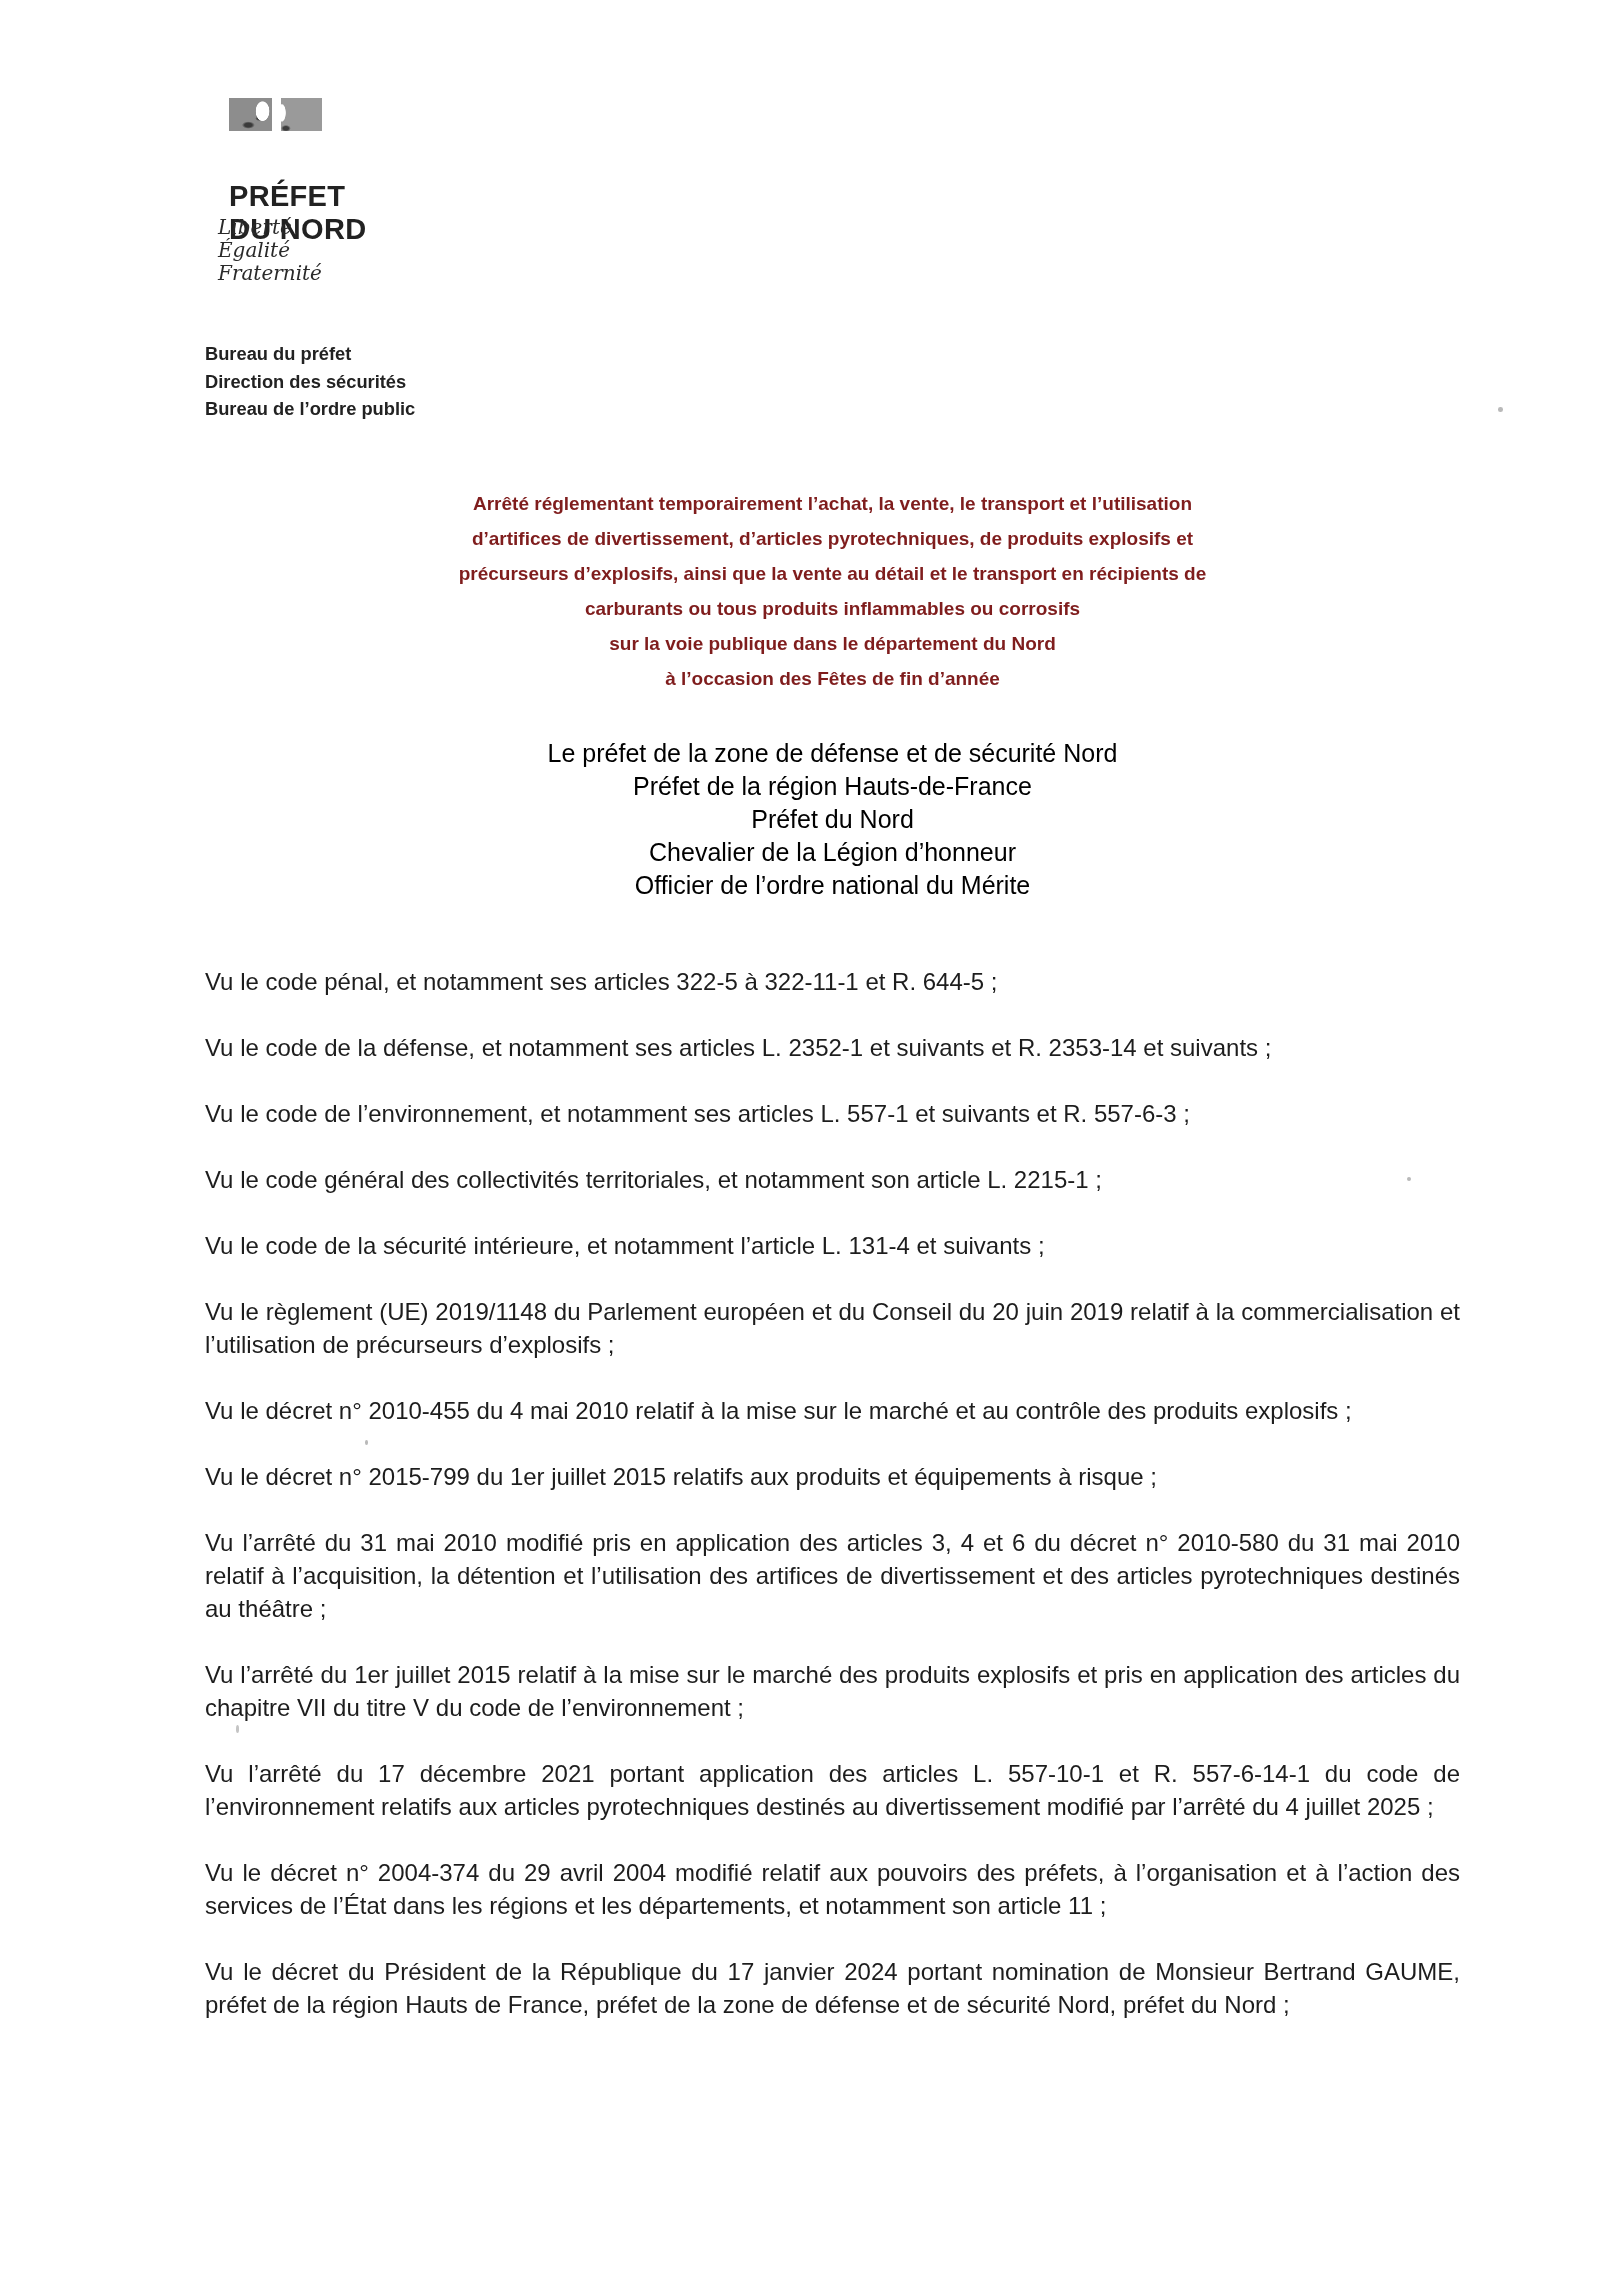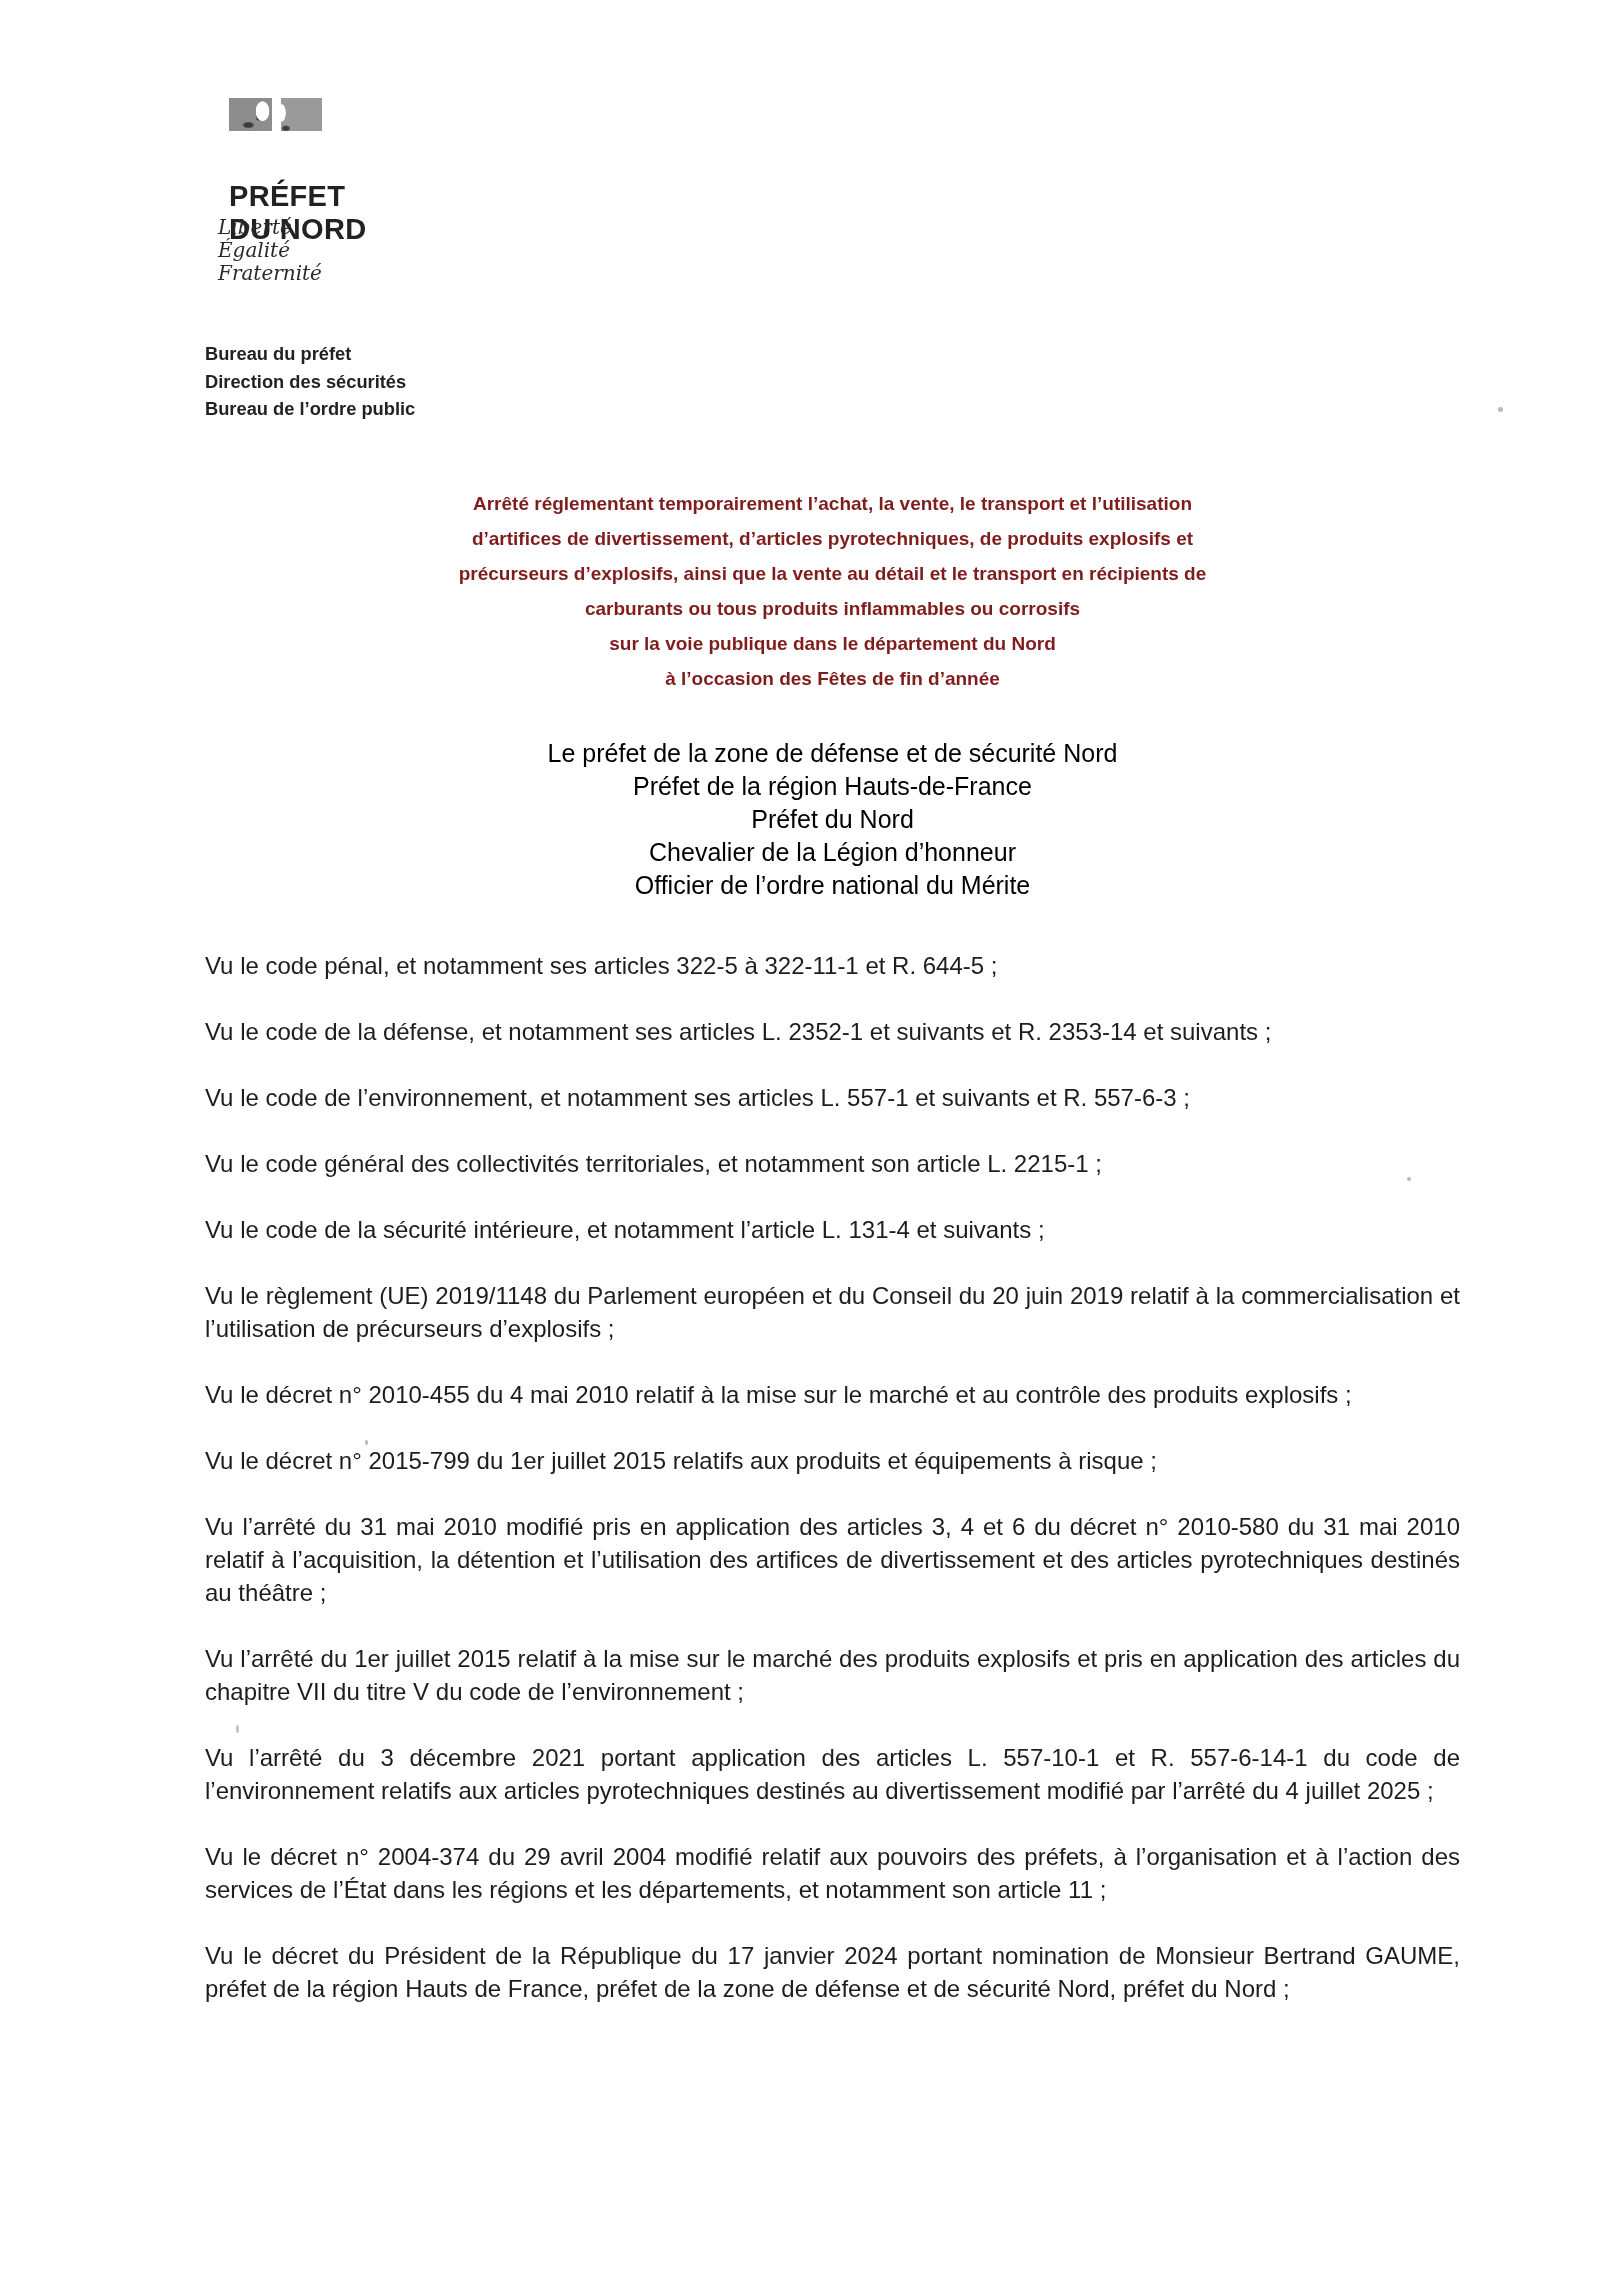--- a/index.html
+++ b/index.html
@@ -111,21 +111,21 @@
   .visas {
     position: absolute;
     left: 205px;
     top: 949px;
     width: 1255px;
     font-size: 24px;
     line-height: 33px;
     color: #1d1d1d;
   }
   .visas p {
-    margin: 0 0 33px 0;
+    margin: 16px 0 33px 0;
     text-align: justify;
   }
 
   
   .speck {
     position: absolute;
     background: #b9b9b9;
     border-radius: 50%;
   }
   .speck.s1 { left: 1498px; top: 407px;  width: 4.6px; height: 4.6px; }
@@ -181,21 +181,21 @@
     <p>Vu le code pénal, et notamment ses articles 322-5 à 322-11-1 et R. 644-5 ;</p>
     <p>Vu le code de la défense, et notamment ses articles L. 2352-1 et suivants et R. 2353-14 et suivants ;</p>
     <p>Vu le code de l’environnement, et notamment ses articles L. 557-1 et suivants et R. 557-6-3 ;</p>
     <p>Vu le code général des collectivités territoriales, et notamment son article L. 2215-1 ;</p>
     <p>Vu le code de la sécurité intérieure, et notamment l’article L. 131-4 et suivants ;</p>
     <p>Vu le règlement (UE) 2019/1148 du Parlement européen et du Conseil du 20 juin 2019 relatif à la commercialisation et l’utilisation de précurseurs d’explosifs ;</p>
     <p>Vu le décret n° 2010-455 du 4 mai 2010 relatif à la mise sur le marché et au contrôle des produits explosifs ;</p>
     <p>Vu le décret n° 2015-799 du 1er juillet 2015 relatifs aux produits et équipements à risque ;</p>
     <p>Vu l’arrêté du 31 mai 2010 modifié pris en application des articles 3, 4 et 6 du décret n° 2010-580 du 31 mai 2010 relatif à l’acquisition, la détention et l’utilisation des artifices de divertissement et des articles pyrotechniques destinés au théâtre ;</p>
     <p>Vu l’arrêté du 1er juillet 2015 relatif à la mise sur le marché des produits explosifs et pris en application des articles du chapitre VII du titre V du code de l’environnement ;</p>
-    <p>Vu l’arrêté du 3 décembre 2021 portant application des articles L. 557-10-1 et R. 557-6-14-1 du code de l’environnement relatifs aux articles pyrotechniques destinés au divertissement modifié par l’arrêté du 4 juillet 2025 ;</p>
+    <p>Vu l’arrêté du 17 décembre 2021 portant application des articles L. 557-10-1 et R. 557-6-14-1 du code de l’environnement relatifs aux articles pyrotechniques destinés au divertissement modifié par l’arrêté du 4 juillet 2025 ;</p>
     <p>Vu le décret n° 2004-374 du 29 avril 2004 modifié relatif aux pouvoirs des préfets, à l’organisation et à l’action des services de l’État dans les régions et les départements, et notamment son article 11 ;</p>
     <p>Vu le décret du Président de la République du 17 janvier 2024 portant nomination de Monsieur Bertrand GAUME, préfet de la région Hauts de France, préfet de la zone de défense et de sécurité Nord, préfet du Nord ;</p>
   </div>
 
   <div class="speck s1"></div>
   <div class="speck s2"></div>
   <div class="speck s3"></div>
   <div class="speck s4"></div>
 
 </div>

